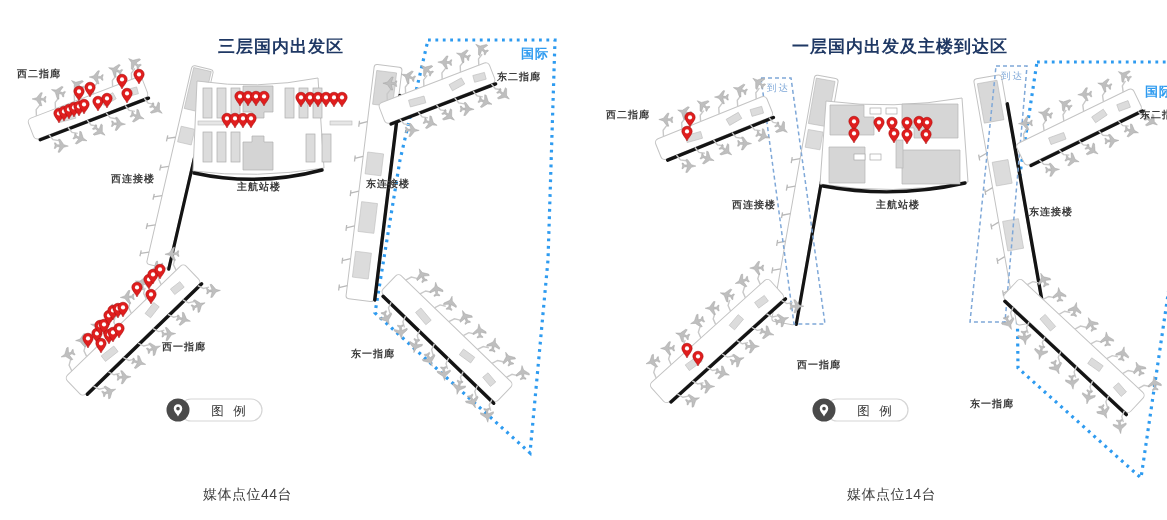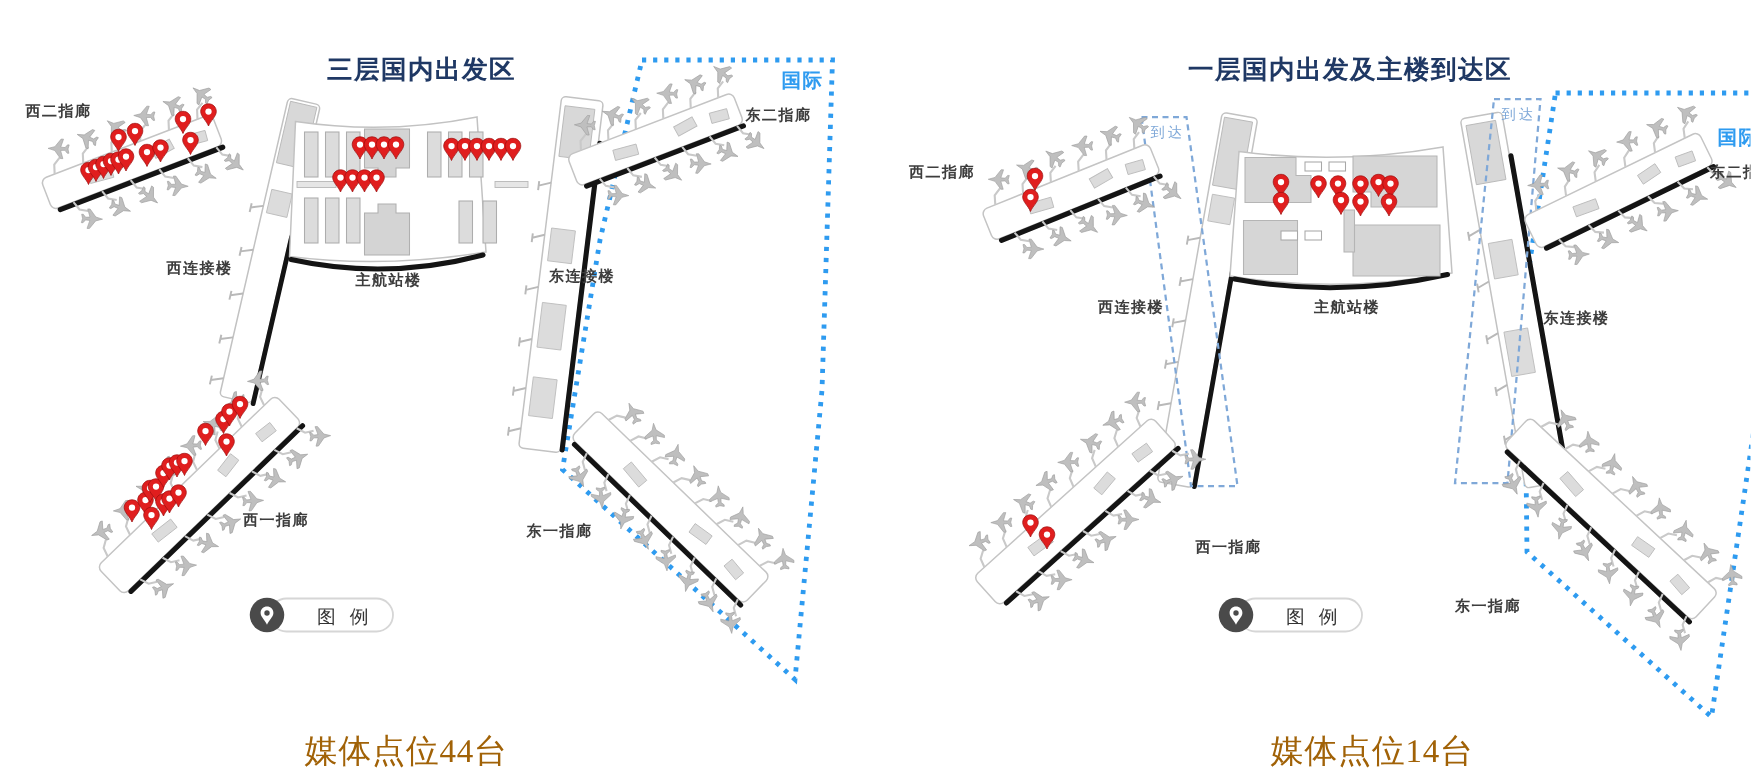--- a/index.html
+++ b/index.html
@@ -5,22 +5,22 @@
   html,body{margin:0;padding:0;}
   body{
     width:1167px;height:520px;position:relative;background:#ffffff;
     font-family:"Liberation Sans","DejaVu Sans",sans-serif;overflow:hidden;
   }
   .map-panel{position:absolute;top:0;height:520px;}
   #panel-left{left:0;width:583px;text-align:center;}
   #panel-right{left:602px;width:584px;}
   .map-svg{position:absolute;left:0;top:0;}
   .caption{
-    position:absolute;top:486px;font-size:22px;color:#a16207;
-    letter-spacing:0.5px;white-space:nowrap;font-family:Liberation Serif, serif;
+    position:absolute;top:486px;font-size:14px;color:#404040;
+    letter-spacing:0.5px;white-space:nowrap;
   }
   #caption-left{left:203px;}
   #caption-right{left:245px;text-align:right;}
   text{font-family:"Liberation Sans","DejaVu Sans",sans-serif;}
   .map-title{font-size:17px;font-weight:bold;fill:#1F3864;letter-spacing:1px;}
   .zone-label{font-size:10px;font-weight:bold;fill:#3d3d3d;letter-spacing:1px;}
   .intl-label{font-size:13px;font-weight:bold;fill:#2E9BF0;letter-spacing:1px;}
   .arrival-label{font-size:9.5px;fill:#7FA8D8;letter-spacing:2px;}
   .legend-label{font-size:12.5px;fill:#333;letter-spacing:3px;}
 </style>

